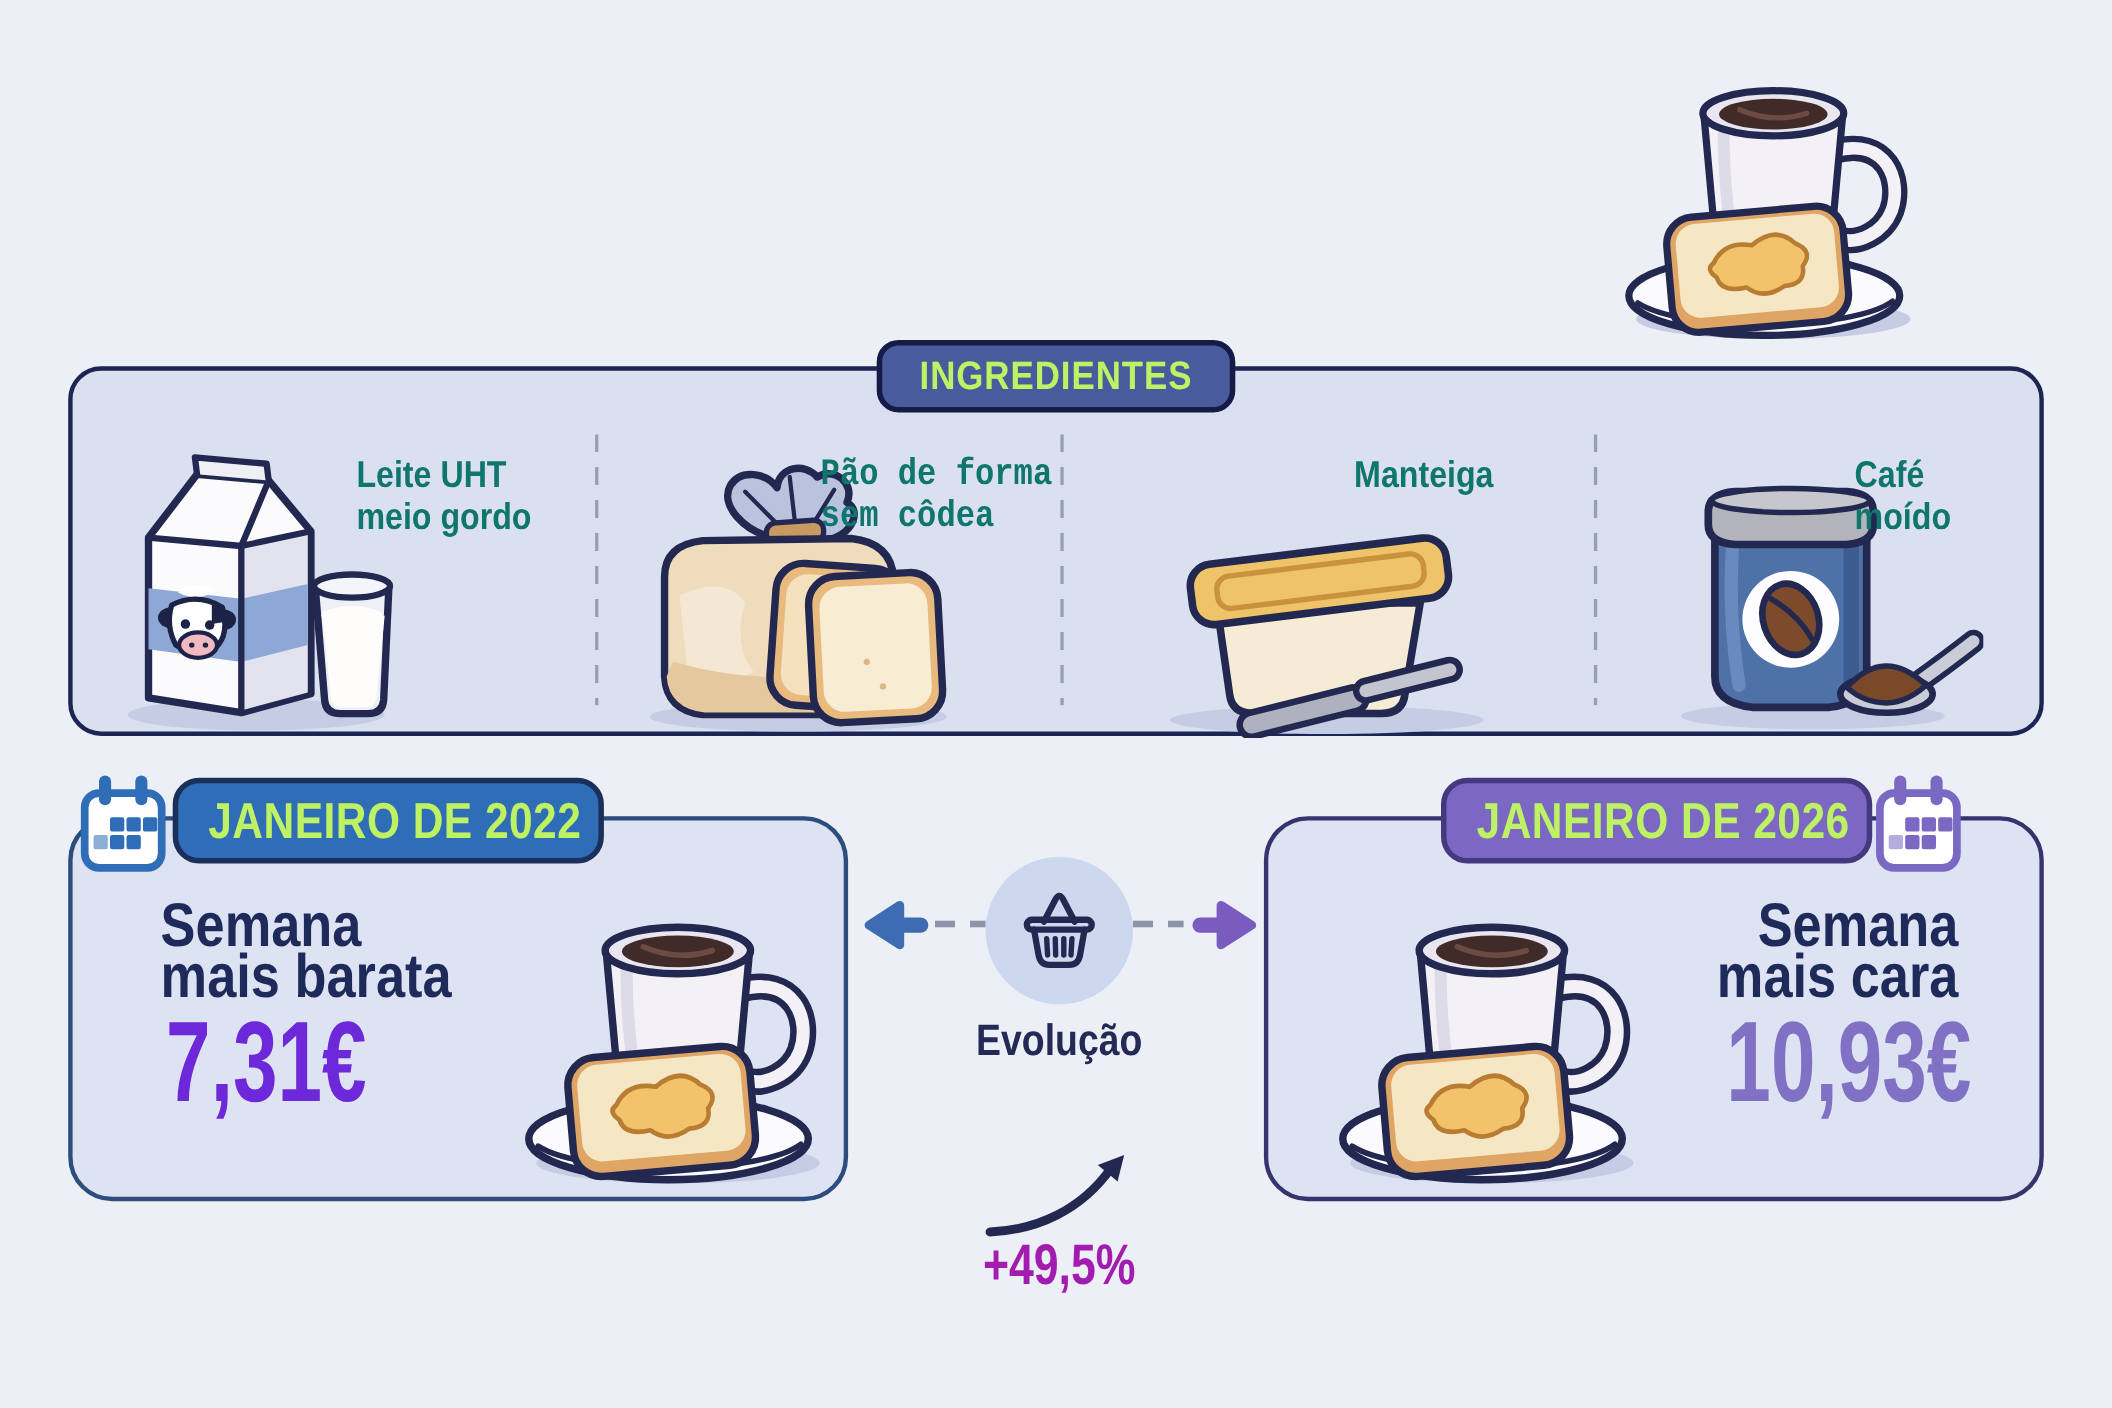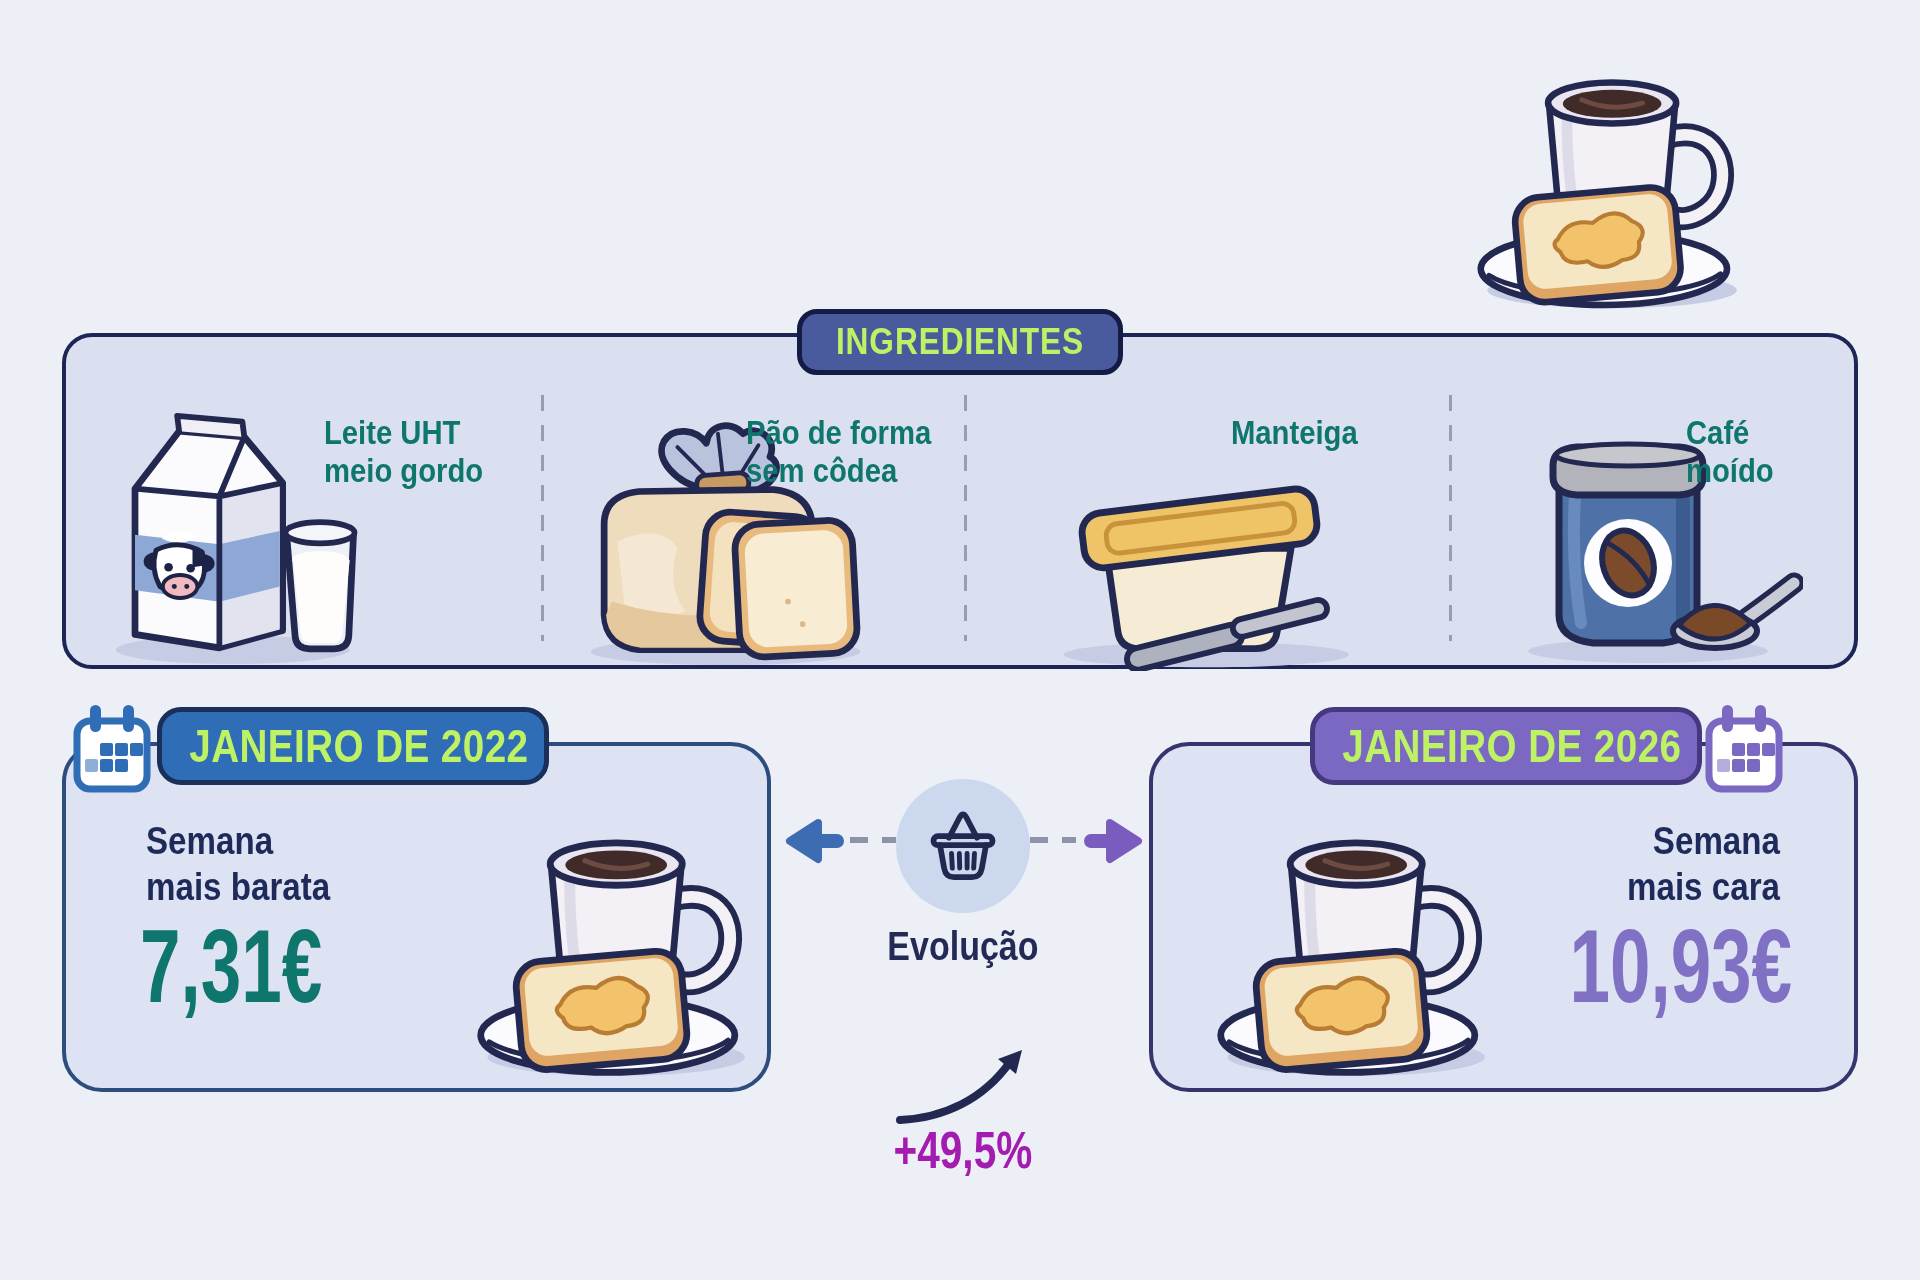--- a/index.html
+++ b/index.html
@@ -37,27 +37,27 @@
   .badge-year{
     width:392px;height:78px;top:707px;border-radius:24px;
     font-size:46px;letter-spacing:.5px;padding-left:12px;
   }
   .badge-year span{transform:scaleX(.84);}
   .badge-2022{left:157px;background:#2f6db6;border:5px solid #1a2f5a;}
   .badge-2026{left:1310px;background:#7a68c2;border:5px solid #46387e;}
   
   .ing-label{top:76px;font-size:34px;line-height:38px;font-weight:700;color:#0f766e;}
   .ing-label span{display:block;transform:scaleX(.86);transform-origin:0 0;white-space:nowrap;}
-  .caption{font-size:39px;line-height:46px;font-weight:700;color:#1e2a5a;top:72px;}
+  .caption{font-size:56px;line-height:46px;font-weight:700;color:#1e2a5a;top:72px;}
   .caption span{display:block;transform-origin:0 0;transform:scaleX(.85);white-space:nowrap;}
   .caption-right{text-align:right;}
   .caption-right span{transform-origin:100% 0;}
   .price{top:168px;font-size:104px;line-height:104px;font-weight:700;}
   .price span{display:inline-block;transform:scaleX(.7);white-space:nowrap;}
-  .price-2022{left:74px;color:#0f766e;}
+  .price-2022{left:85px;color:#6d28d9;}
   .price-2022 span{transform-origin:0 50%;}
   .price-2026{right:62px;text-align:right;color:#8071c5;}
   .price-2026 span{transform-origin:100% 50%;}
   .evo-text{left:790px;width:346px;text-align:center;font-weight:700;color:#232a56;}
   .evo-text span{display:inline-block;transform:scaleX(.85);white-space:nowrap;}
   .evo-title{top:924px;font-size:40px;}
   .evo-range{top:972px;font-size:36px;}
   .evo-percent{top:1120px;font-size:52px;color:#a21caf;}
   .evo-percent span{transform:scaleX(.78);}
   
@@ -158,21 +158,21 @@
           <rect x="156" y="132" width="98" height="114" rx="20" fill="#f3e2bd"></rect>
         </g>
         <g transform="rotate(-3 240 200)">
           <rect x="182" y="130" width="122" height="138" rx="26" fill="#e9ba7d" stroke="#232850" stroke-width="7"></rect>
           <rect x="192" y="140" width="102" height="118" rx="20" fill="#f8edd3"></rect>
           <circle cx="234" cy="212" r="3" fill="#d9b98a"></circle>
             <circle cx="248" cy="236" r="3" fill="#d9b98a"></circle>
         </g>
       </svg>
     </div>
-    <div class="abs ing-label" style="left:680px;">
+    <div class="abs ing-label" style="left:680px;font-family:Liberation Mono, monospace;">
       <span>Pão de forma</span>
       <span>sem côdea</span>
     </div>
 
     <div class="abs divider-v" style="left:898px;"></div>
 
     <div class="abs" style="left:975px;top:120px;width:315px;height:214px;">
       <svg viewBox="0 0 320 216" width="315" height="214" stroke-linejoin="round" stroke-linecap="round">
         <ellipse cx="168" cy="200" rx="145" ry="13" fill="#c7cce5"></ellipse>
         <path d="M66 92 L254 92 L240 176 Q238 194 218 194 L100 194 Q80 194 78 176 Z" fill="#f6ecd6" stroke="#232850" stroke-width="7"></path>

